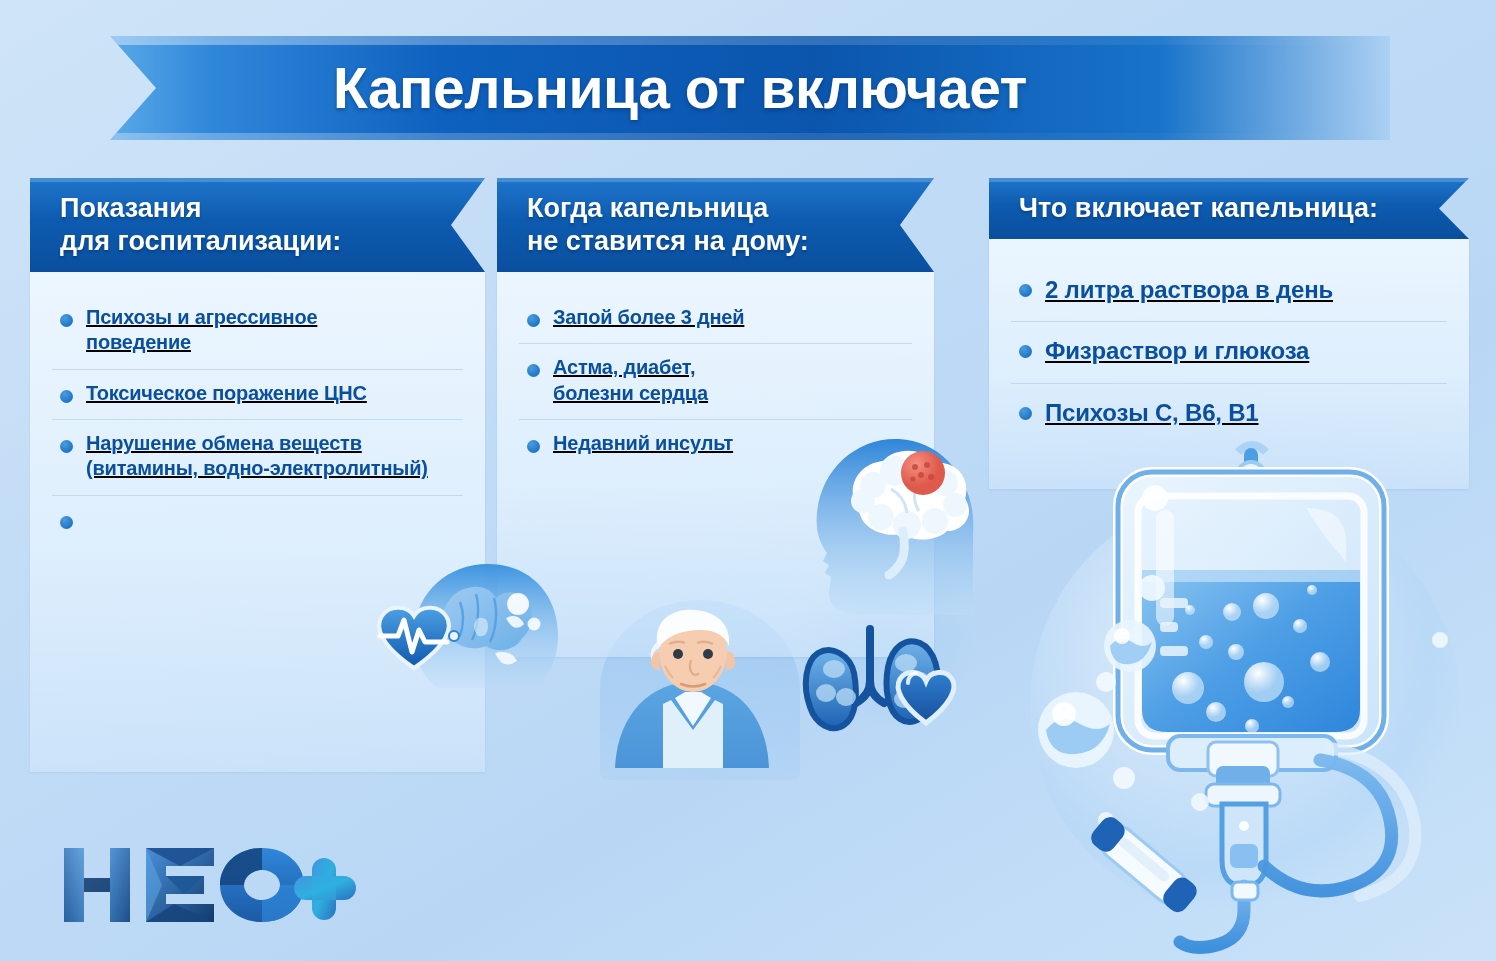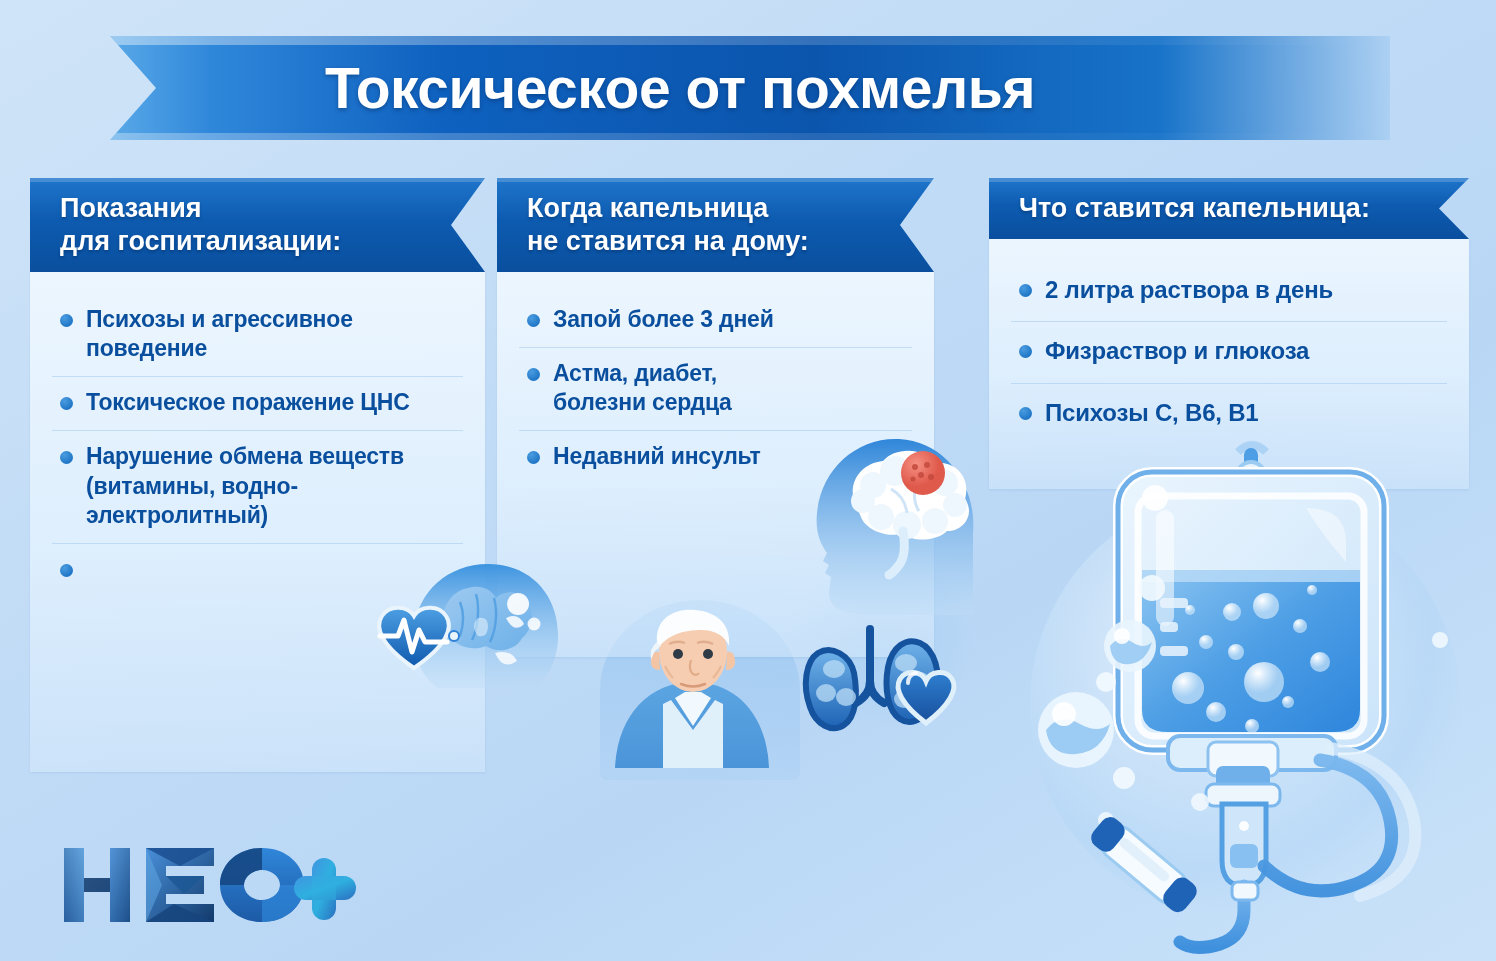--- a/index.html
+++ b/index.html
@@ -54,39 +54,40 @@
   .col-header .hdr-txt{position:relative;z-index:2;text-shadow:0 2px 3px rgba(0,35,80,.4);font-size:27px;white-space:pre-line;}
   .col1 .col-header{clip-path:polygon(0 0,100% 0,calc(100% - 34px) 50%,100% 100%,0 100%);padding-right:56px;}
   .col2 .col-header{clip-path:polygon(0 0,100% 0,calc(100% - 34px) 50%,100% 100%,0 100%);padding-right:56px;}
   .col3 .col-header{clip-path:polygon(0 0,100% 0,calc(100% - 30px) 50%,100% 100%,0 100%);padding-right:52px;}
   .col-header::after{content:"";position:absolute;left:0;top:0;right:0;height:4px;background:rgba(255,255,255,.18);}
 
   .col-body{
     background:linear-gradient(180deg,rgba(238,247,255,.95) 0%,rgba(224,240,254,.92) 55%,rgba(213,233,252,.55) 100%);
     padding:22px 22px 26px 22px;
     box-shadow:0 1px 2px rgba(90,140,190,.15);
+    text-decoration:underline;
   }
   .col1 .col-body{min-height:500px;}
   .col2 .col-body{min-height:385px;}
   .col3 .col-body{min-height:250px;}
 
   ul.bullets{list-style:none;}
   ul.bullets li{
     position:relative;display:flex;align-items:flex-start;gap:13px;
     padding:11px 4px 13px 8px;
     border-bottom:1px solid rgba(150,193,235,.45);
   }
   ul.bullets li:last-child{border-bottom:none;}
   .dot{
     flex:0 0 auto;width:13px;height:13px;border-radius:50%;
     background:radial-gradient(circle at 35% 30%,#4a9ce0,#0d66bb);
     margin-top:9px;
   }
   .bullet-text{
-    color:#0a4f9e;font-weight:bold;font-size:23px;line-height:1.27;
+    color:#0a4f9e;font-weight:bold;font-size:20px;line-height:1.27;
     white-space:pre-line;letter-spacing:-.2px;
   }
   .col3 .bullet-text{font-size:24px;}
   .col3 ul.bullets li{padding:14px 4px 16px 8px;}
 
   
   .ill-head-heart{position:absolute;left:368px;top:548px;width:230px;height:160px;}
   
   .ill-stroke{position:absolute;left:795px;top:425px;width:215px;height:200px;}
   
@@ -103,21 +104,21 @@
 </style>
 </head>
 <body>
 
 <div class="bg-blob blob-a"></div>
 <div class="bg-blob blob-d"></div>
 <div class="bg-blob blob-c"></div>
 <div class="bg-blob blob-b"></div>
 
 <div class="title-banner">
-  <span class="title-text">Токсическое от похмелья</span>
+  <span class="title-text">Капельница от включает</span>
 </div>
 
 <div class="col col1">
   <div class="col-header">
     <span class="hdr-txt">Показания
 для госпитализации:</span>
   </div>
   <div class="col-body">
     <ul class="bullets">
       <li>
@@ -160,21 +161,21 @@
       <li>
         <span class="dot"></span>
         <span class="bullet-text">Недавний инсульт</span>
       </li>
     </ul>
   </div>
 </div>
 
 <div class="col col3">
   <div class="col-header">
-    <span class="hdr-txt">Что ставится капельница:</span>
+    <span class="hdr-txt">Что включает капельница:</span>
   </div>
   <div class="col-body">
     <ul class="bullets">
       <li>
         <span class="dot"></span>
         <span class="bullet-text">2 литра раствора в день</span>
       </li>
       <li>
         <span class="dot"></span>
         <span class="bullet-text">Физраствор и глюкоза</span>

